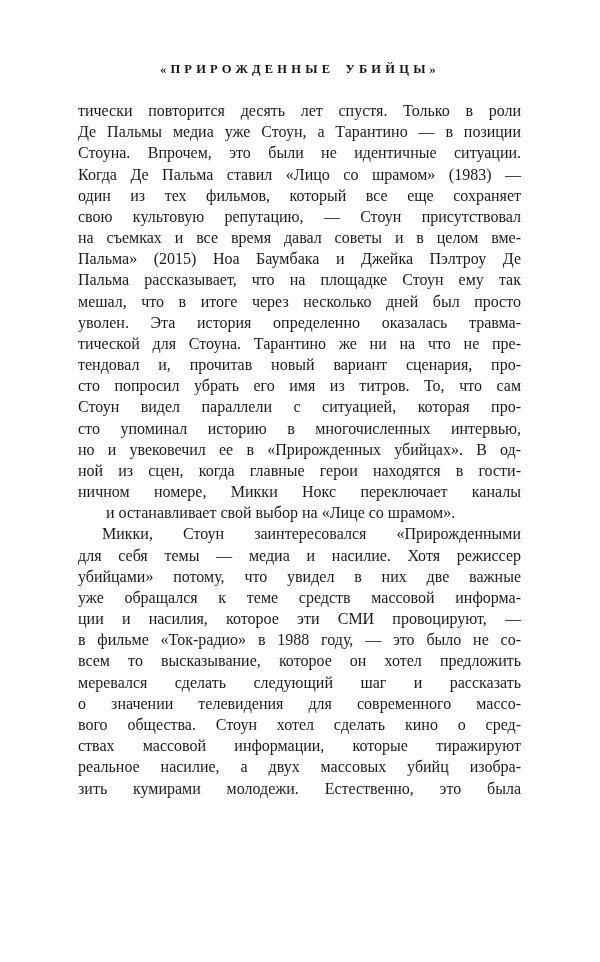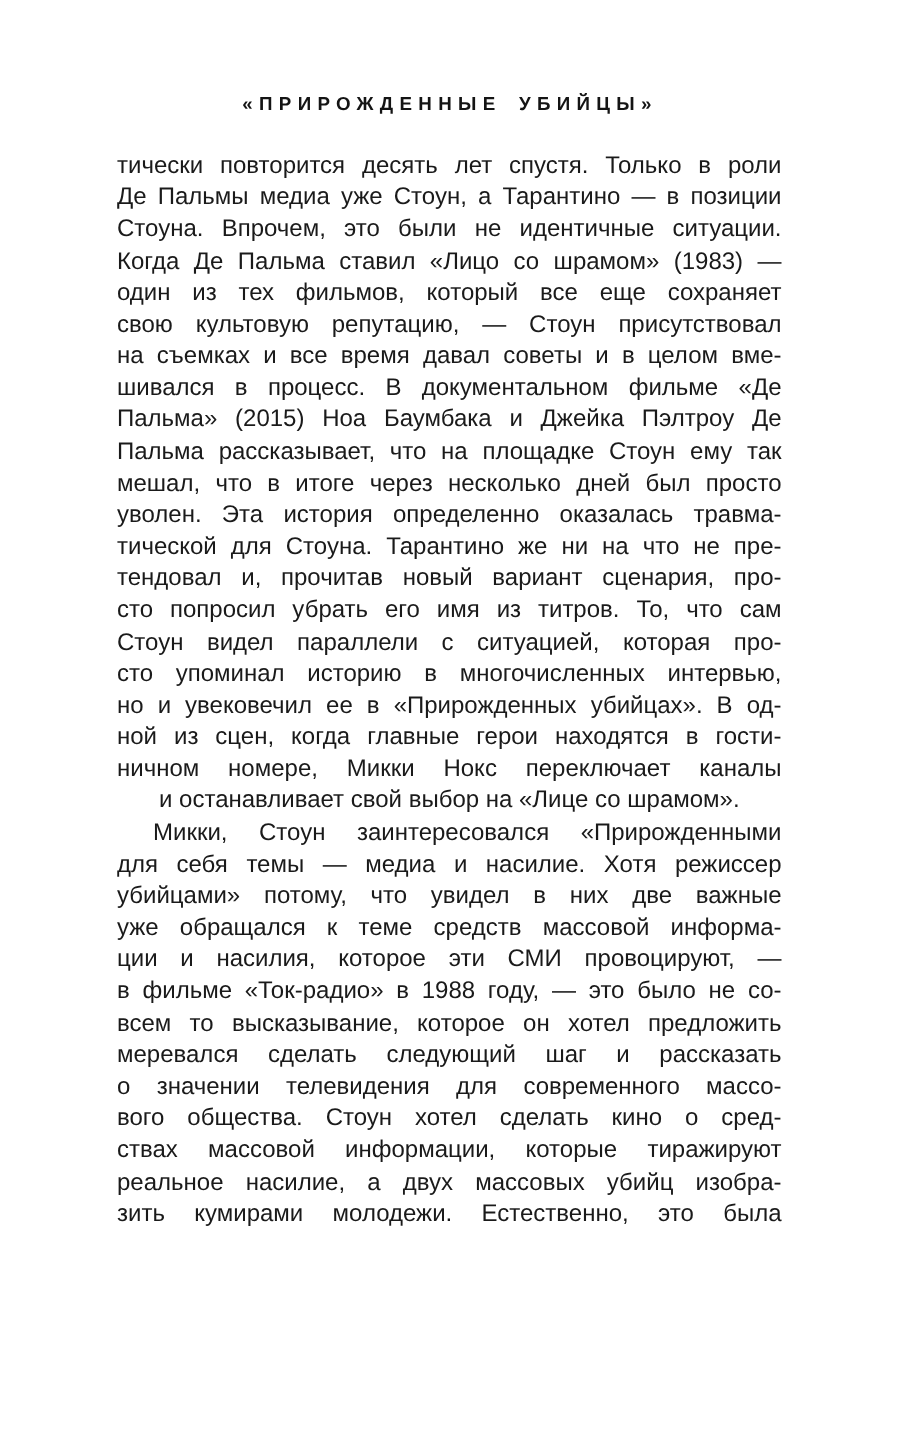--- a/index.html
+++ b/index.html
@@ -6,21 +6,21 @@
     margin: 0;
     padding: 0;
     background: #ffffff;
   }
   .page {
     position: relative;
     width: 600px;
     height: 841px;
     background: #ffffff;
     overflow: hidden;
-    font-family: Liberation Sans, sans-serif;
+    font-family: Liberation Serif, serif;
     color: #1a1a1a;
   }
   .running-head {
     position: absolute;
     top: 62px;
     left: 0;
     width: 100%;
     text-align: center;
     font-size: 12.5px;
     font-weight: 700;
@@ -67,21 +67,20 @@
   <div class="running-head">«ПРИРОЖДЕННЫЕ УБИЙЦЫ»</div>
 
   <div class="text-block">
       <div class="line">тически повторится десять лет спустя. Только в роли</div>
       <div class="line">Де Пальмы медиа уже Стоун, а Тарантино — в позиции</div>
       <div class="line">Стоуна. Впрочем, это были не идентичные ситуации.</div>
       <div class="line">Когда Де Пальма ставил «Лицо со шрамом» (1983) —</div>
       <div class="line">один из тех фильмов, который все еще сохраняет</div>
       <div class="line">свою культовую репутацию, — Стоун присутствовал</div>
       <div class="line">на съемках и все время давал советы и в целом вме-</div>
-      <div class="line">шивался в процесс. В документальном фильме «Де</div>
       <div class="line">Пальма» (2015) Ноа Баумбака и Джейка Пэлтроу Де</div>
       <div class="line">Пальма рассказывает, что на площадке Стоун ему так</div>
       <div class="line">мешал, что в итоге через несколько дней был просто</div>
       <div class="line">уволен. Эта история определенно оказалась травма-</div>
       <div class="line">тической для Стоуна. Тарантино же ни на что не пре-</div>
       <div class="line">тендовал и, прочитав новый вариант сценария, про-</div>
       <div class="line">сто попросил убрать его имя из титров. То, что сам</div>
       <div class="line">Стоун видел параллели с ситуацией, которая про-</div>
       <div class="line">сто упоминал историю в многочисленных интервью,</div>
       <div class="line">но и увековечил ее в «Прирожденных убийцах». В од-</div>

